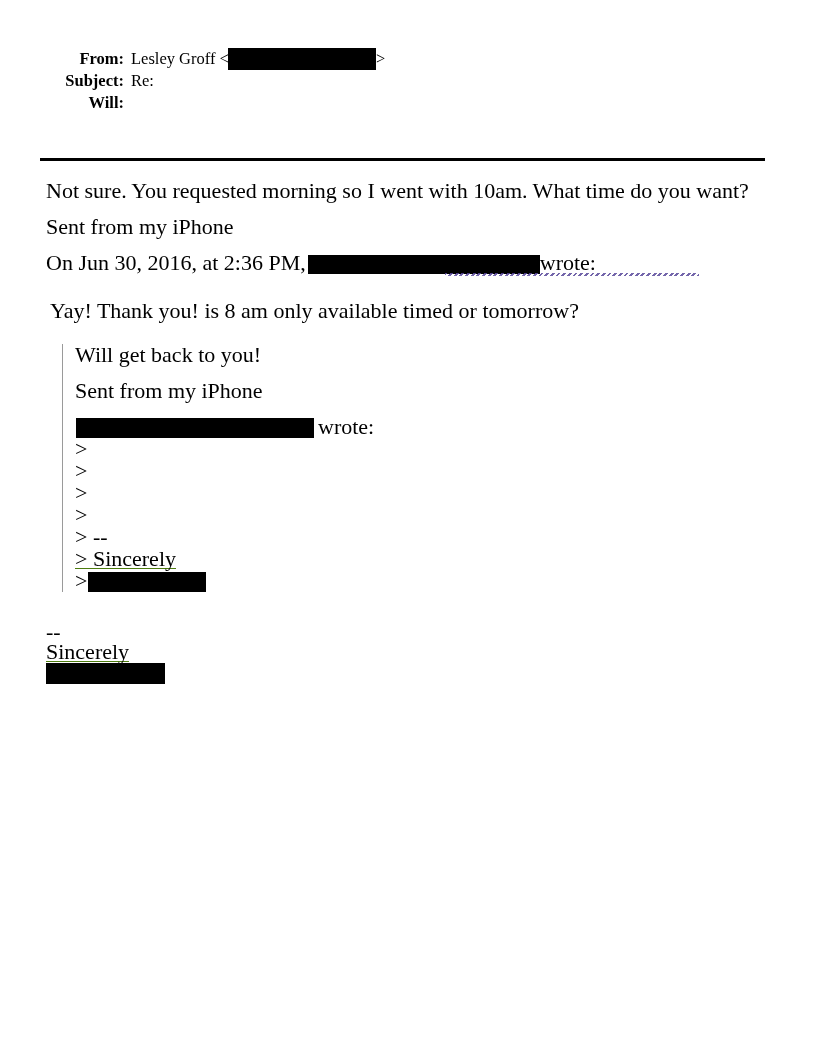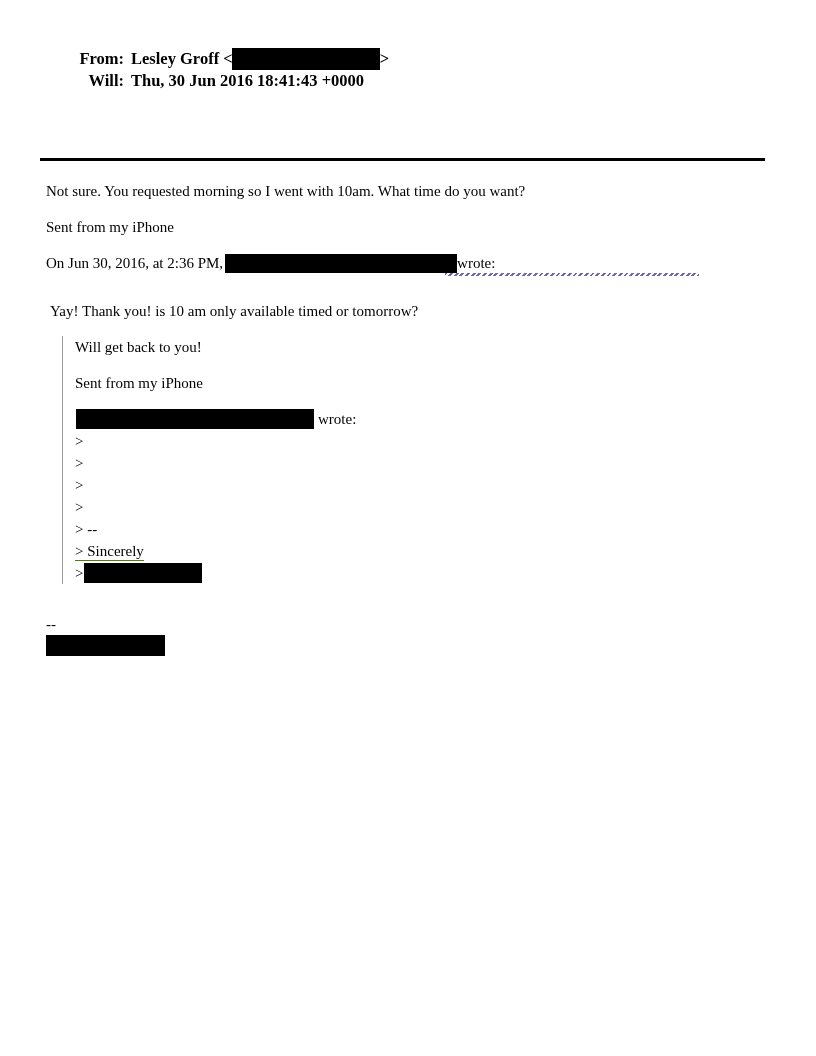--- a/index.html
+++ b/index.html
@@ -41,21 +41,20 @@
     width: 76px;
     text-align: right;
     font-weight: bold;
     padding-right: 7px;
     flex: none;
   }
   .hvalue {
     flex: 1 1 auto;
     display: flex;
     align-items: center;
-    font-weight: bold;
   }
   .redact {
     display: inline-block;
     background: #000000;
     vertical-align: middle;
   }
   .rule {
     position: absolute;
     left: 40px;
     top: 158px;
@@ -63,38 +62,39 @@
     height: 3px;
     background: #000000;
   }
 
   
   .body {
     position: absolute;
     left: 46px;
     top: 180px;
     width: 725px;
-    font-size: 15px;
+    font-size: 22px;
     line-height: 22px;
   }
   .para {
     margin: 0 0 14px 0;
   }
   .inline-wrap {
     display: flex;
-    align-items: center;
+    align-items: flex-end;
     flex-wrap: nowrap;
   }
 
   
   .quote1 {
     margin-top: 26px;
     padding-left: 4px;
   }
   .quote2 {
+    margin-top: 8px;
     margin-left: 12px;
     padding-left: 12px;
     border-left: 1px solid #9a9a9a;
   }
   .q-line { margin: 0; }
   .gap { height: 14px; }
   .sig {
     margin-top: 30px;
   }
   .sig .line { line-height: 20px; }
@@ -128,45 +128,48 @@
     <div class="hrow">
       <div class="hlabel">From:</div>
       <div class="hvalue">
         <span>Lesley Groff &lt;</span>
         <span class="redact" style="width:148px;height:22px;margin-left:-1px;"></span>
         <span>&gt;</span>
       </div>
     </div>
 
 
+    <div class="hrow">
+      <div class="hlabel">Subject:</div>
+      <div class="hvalue">Re:</div>
+    </div>
 
     <div class="hrow">
       <div class="hlabel">Will:</div>
-      <div class="hvalue">Thu, 30 Jun 2016 18:41:43 +0000</div>
     </div>
 
   </div>
 
   <div class="rule"></div>
 
   <div class="body">
 
     <p class="para">Not sure. You requested morning so I went with 10am. What time do you want?</p>
 
     <p class="para">Sent from my iPhone</p>
 
     <div class="para inline-wrap purple-squiggle">
       <span>On Jun 30, 2016, at 2:36 PM,</span>
       <span class="redact" style="width:232px;height:19px;margin-left:2px;"></span>
       <span>wrote:</span>
     </div>
 
     <div class="quote1">
 
-      <p class="q-line">Yay! Thank you! is 10 am only available timed or tomorrow?</p>
+      <p class="q-line">Yay! Thank you! is 8 am only available timed or tomorrow?</p>
 
       <div class="gap"></div>
 
 
       <div class="quote2">
 
         <p class="q-line">Will get back to you!</p>
         <div class="gap"></div>
         <p class="q-line">Sent from my iPhone</p>
         <div class="gap"></div>
@@ -185,19 +188,20 @@
         <div class="inline-wrap">
           <span>&gt;</span>
           <span class="redact" style="width:118px;height:20px;margin-left:1px;"></span>
         </div>
 
       </div>
     </div>
 
     <div class="sig">
       <div class="line">--</div>
+      <div class="line"><span class="underline-faint">Sincerely</span></div>
       <div class="line">
         <span class="redact" style="width:119px;height:21px;"></span>
       </div>
     </div>
 
   </div>
 </div>
 
 </body></html>

